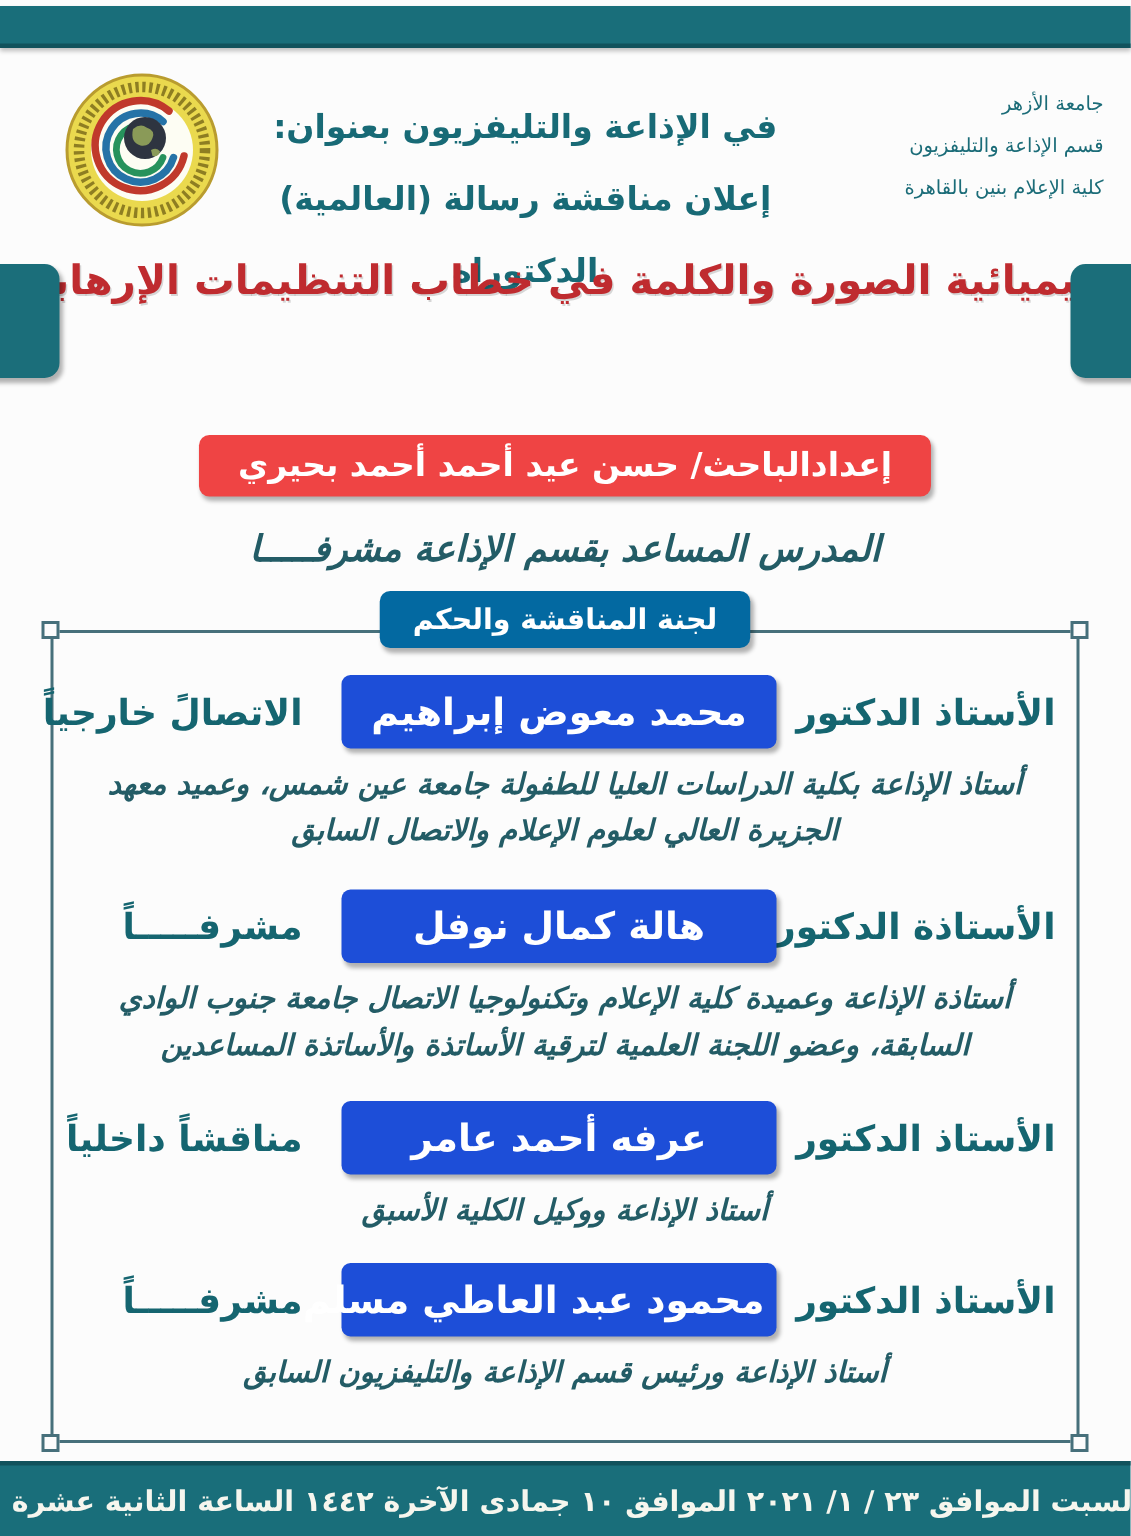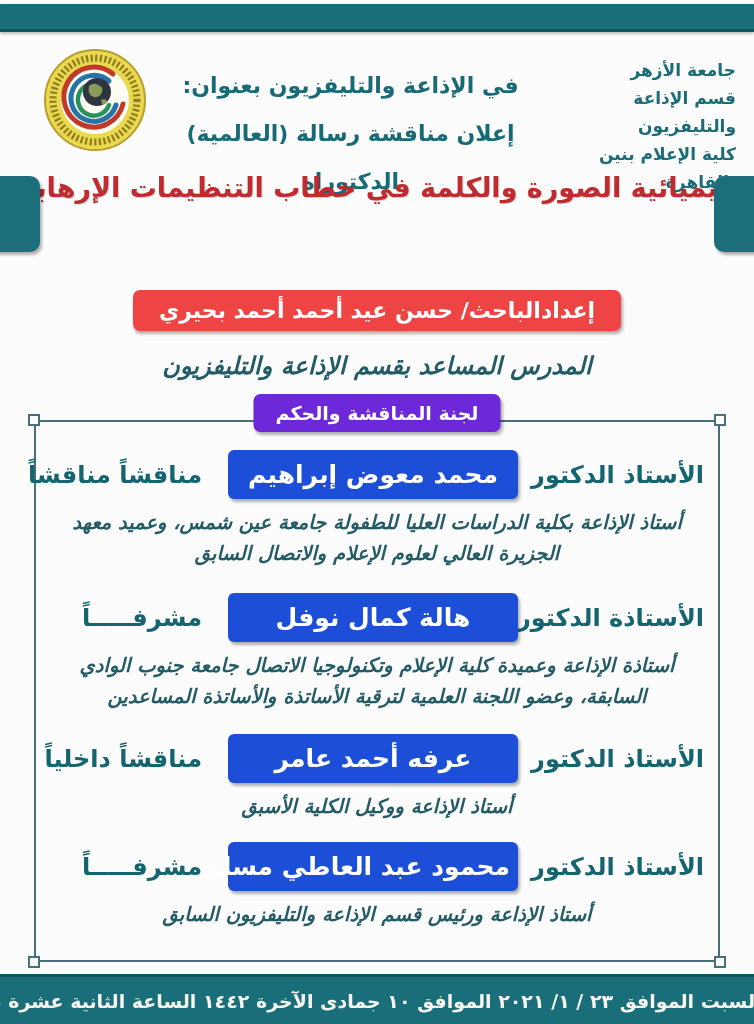--- a/index.html
+++ b/index.html
@@ -31,22 +31,22 @@
     position: absolute;
     top: 48px; left: 0; right: 0;
     display: flex;
     align-items: flex-start;
     padding: 0 18px 0 40px;
   }
   .uni-info {
     width: 185px;
     padding-top: 8px;
     color: #1b6c78;
-    font-weight: bold;
-    font-size: 17px;
+    font-weight: normal;
+    font-size: 13px;
     line-height: 28px;
     text-align: right;
   }
   .announcement {
     flex: 1;
     text-align: center;
     color: #186a76;
     font-weight: bold;
     font-size: 22px;
     line-height: 48px;
@@ -129,21 +129,21 @@
   }
   .corner.tl { top: -8px; right: -8px; }
   .corner.tr { top: -8px; left: -8px; }
   .corner.bl { bottom: -8px; right: -8px; }
   .corner.br { bottom: -8px; left: -8px; }
 
   .committee-heading {
     position: absolute;
     top: -26px; left: 50%;
     transform: translateX(-50%);
-    background: #6d28d9;
+    background: #0369a1;
     color: #ffffff;
     font-weight: bold;
     font-size: 19px;
     padding: 8px 22px;
     border-radius: 7px;
     white-space: nowrap;
     z-index: 2;
     box-shadow: 2px 3px 3px rgba(0,0,0,.3);
   }
 
@@ -247,37 +247,37 @@
 
   <section class="title-section">
     <div class="side-tab right-tab"></div>
     <div class="side-tab left-tab"></div>
     <h1 class="thesis-title">
       <div>سيميائية الصورة والكلمة في خطاب التنظيمات الإرهابية</div>
     </h1>
   </section>
 
   <div class="researcher-badge">إعدادالباحث/ حسن عيد أحمد أحمد بحيري</div>
-  <div class="researcher-position calligraphy">المدرس المساعد بقسم الإذاعة والتليفزيون</div>
+  <div class="researcher-position calligraphy">المدرس المساعد بقسم الإذاعة مشرفـــــا</div>
 
   <section class="committee">
     <div class="frame">
       <div class="corner tl"></div>
       <div class="corner tr"></div>
       <div class="corner bl"></div>
       <div class="corner br"></div>
     </div>
     <div class="committee-heading">لجنة المناقشة والحكم</div>
 
     <div class="members">
 
       <div class="member-row">
         <span class="member-title">الأستاذ الدكتور</span>
         <span class="member-name-badge">محمد معوض إبراهيم</span>
-        <span class="member-role">مناقشاً مناقشاً</span>
+        <span class="member-role">الاتصالً خارجياً</span>
       </div>
       <div class="member-desc calligraphy">أستاذ الإذاعة بكلية الدراسات العليا للطفولة جامعة عين شمس، وعميد معهد الجزيرة العالي لعلوم الإعلام والاتصال السابق</div>
 
       <div class="member-row mt-row2">
         <span class="member-title">الأستاذة الدكتورة</span>
         <span class="member-name-badge">هالة كمال نوفل</span>
         <span class="member-role">مشرفـــــاً</span>
       </div>
       <div class="member-desc calligraphy">أستاذة الإذاعة وعميدة كلية الإعلام وتكنولوجيا الاتصال جامعة جنوب الوادي السابقة، وعضو اللجنة العلمية لترقية الأساتذة والأساتذة المساعدين</div>
 

